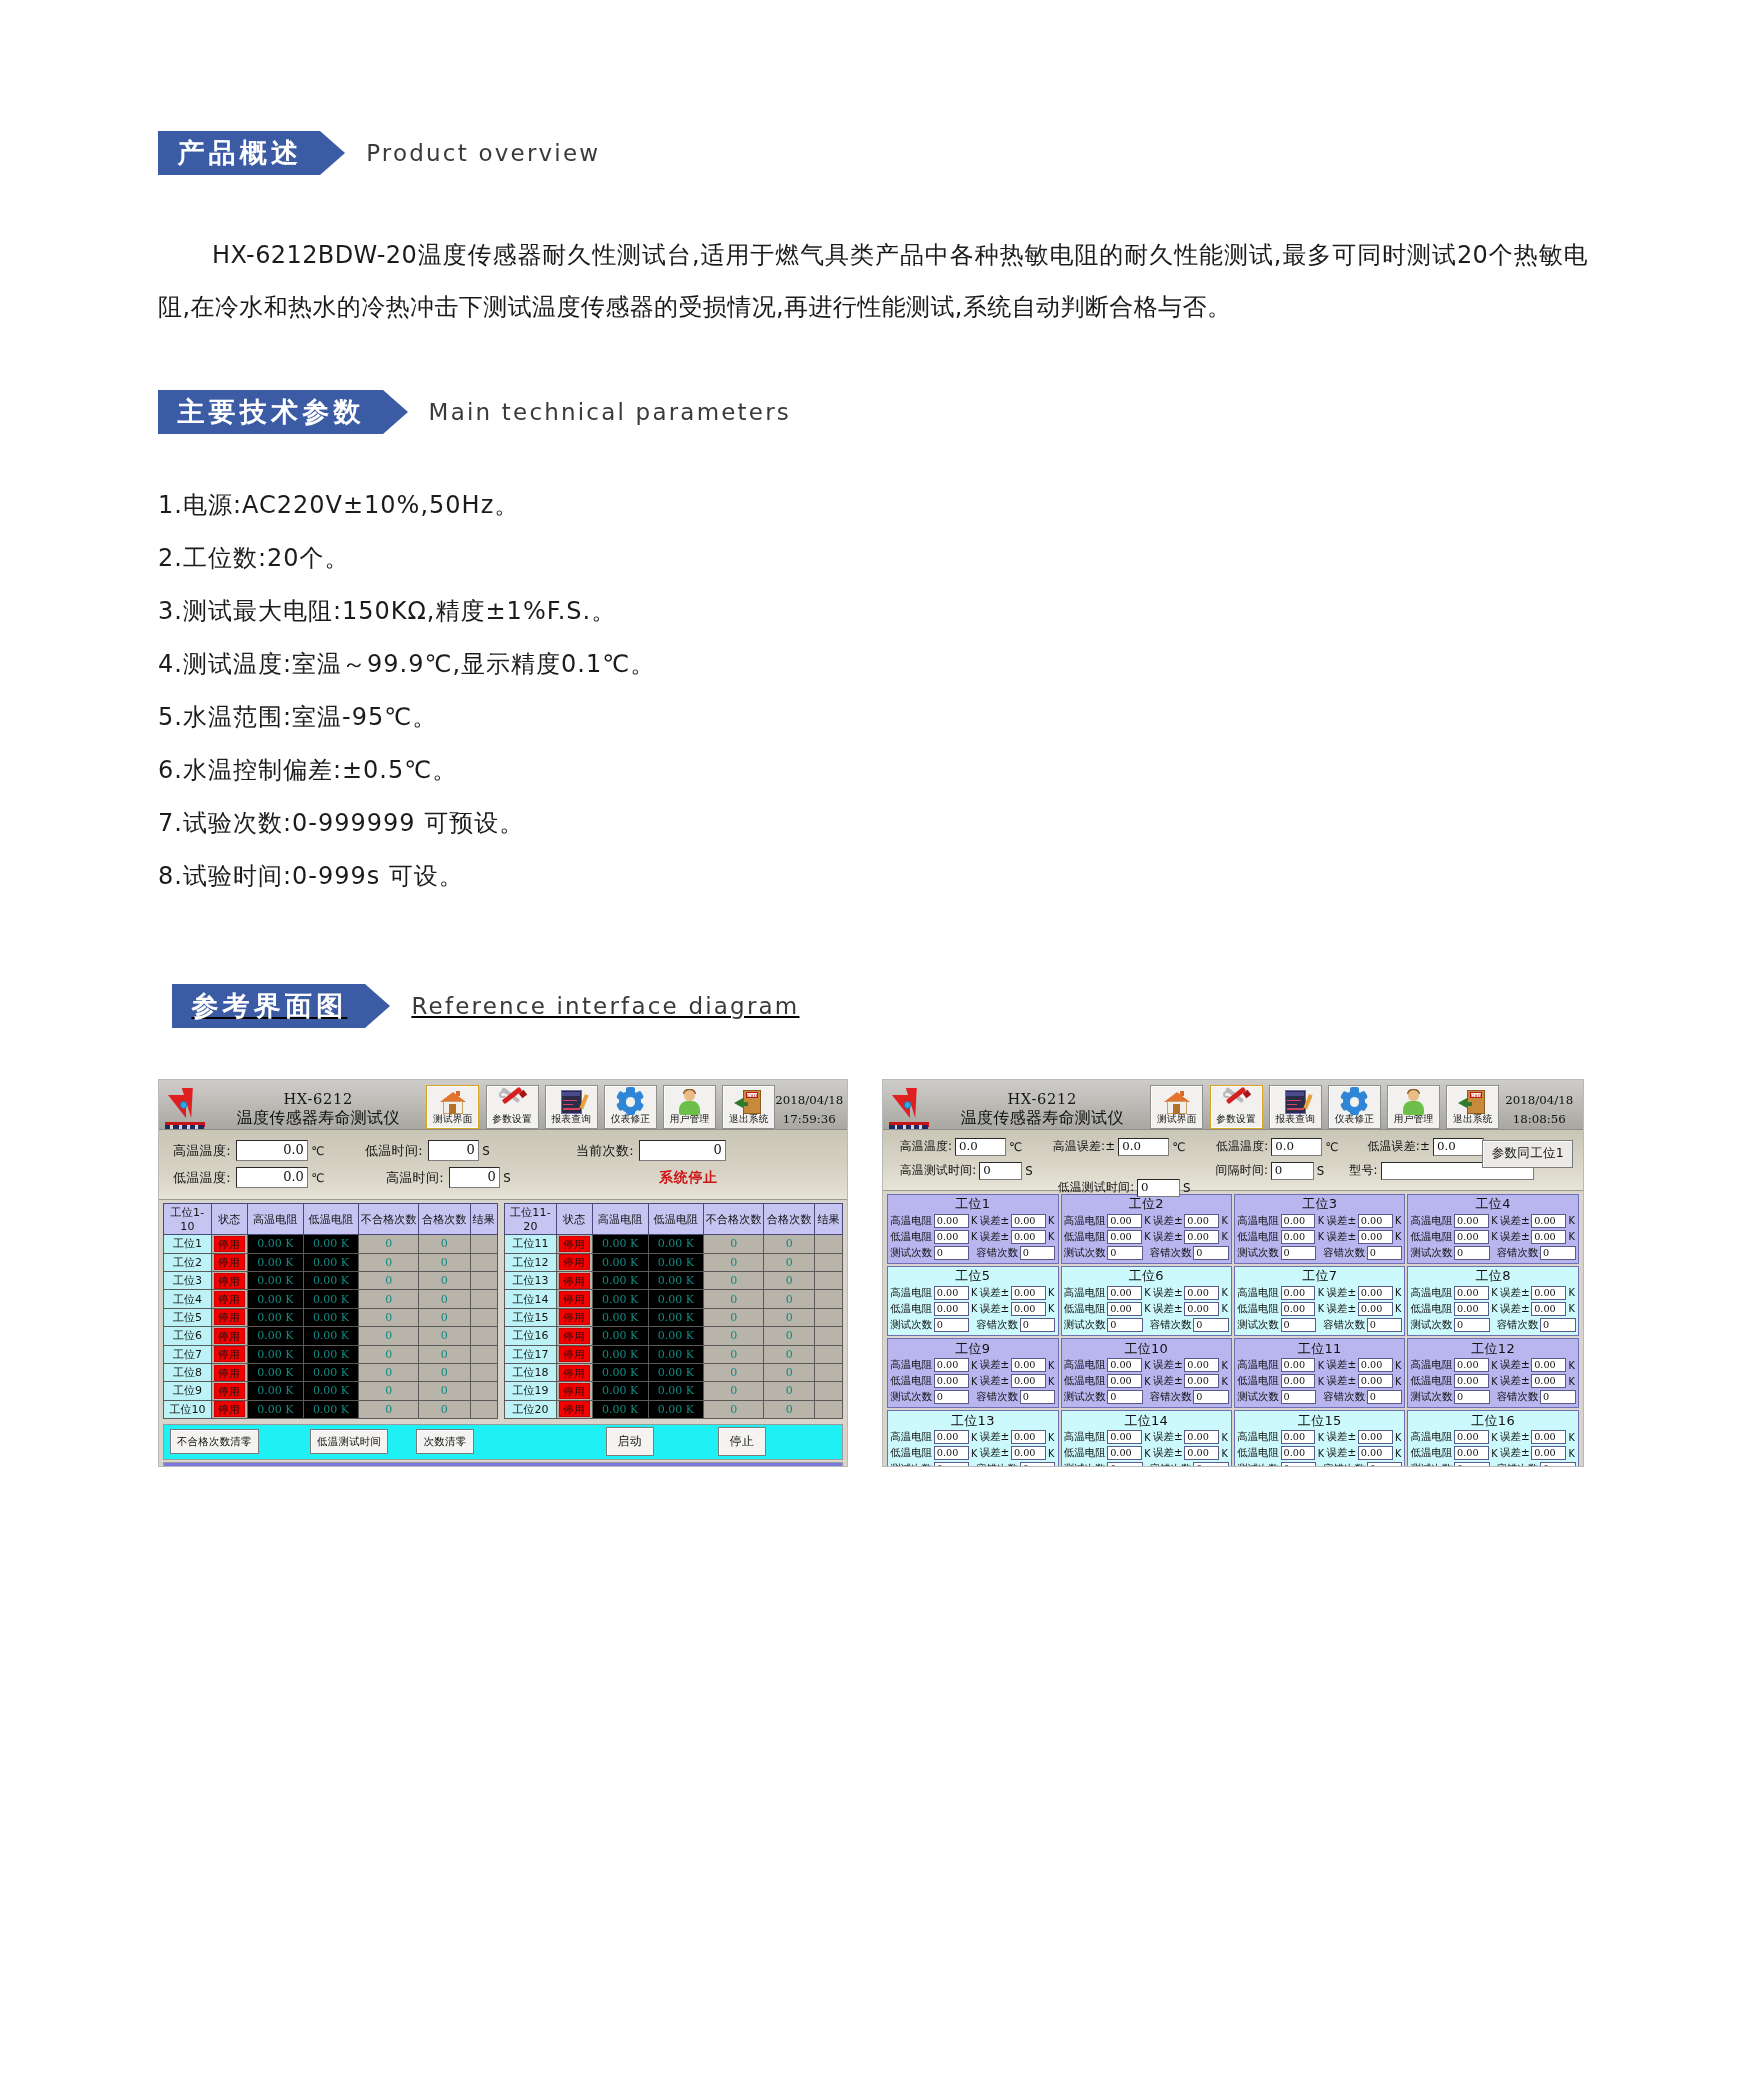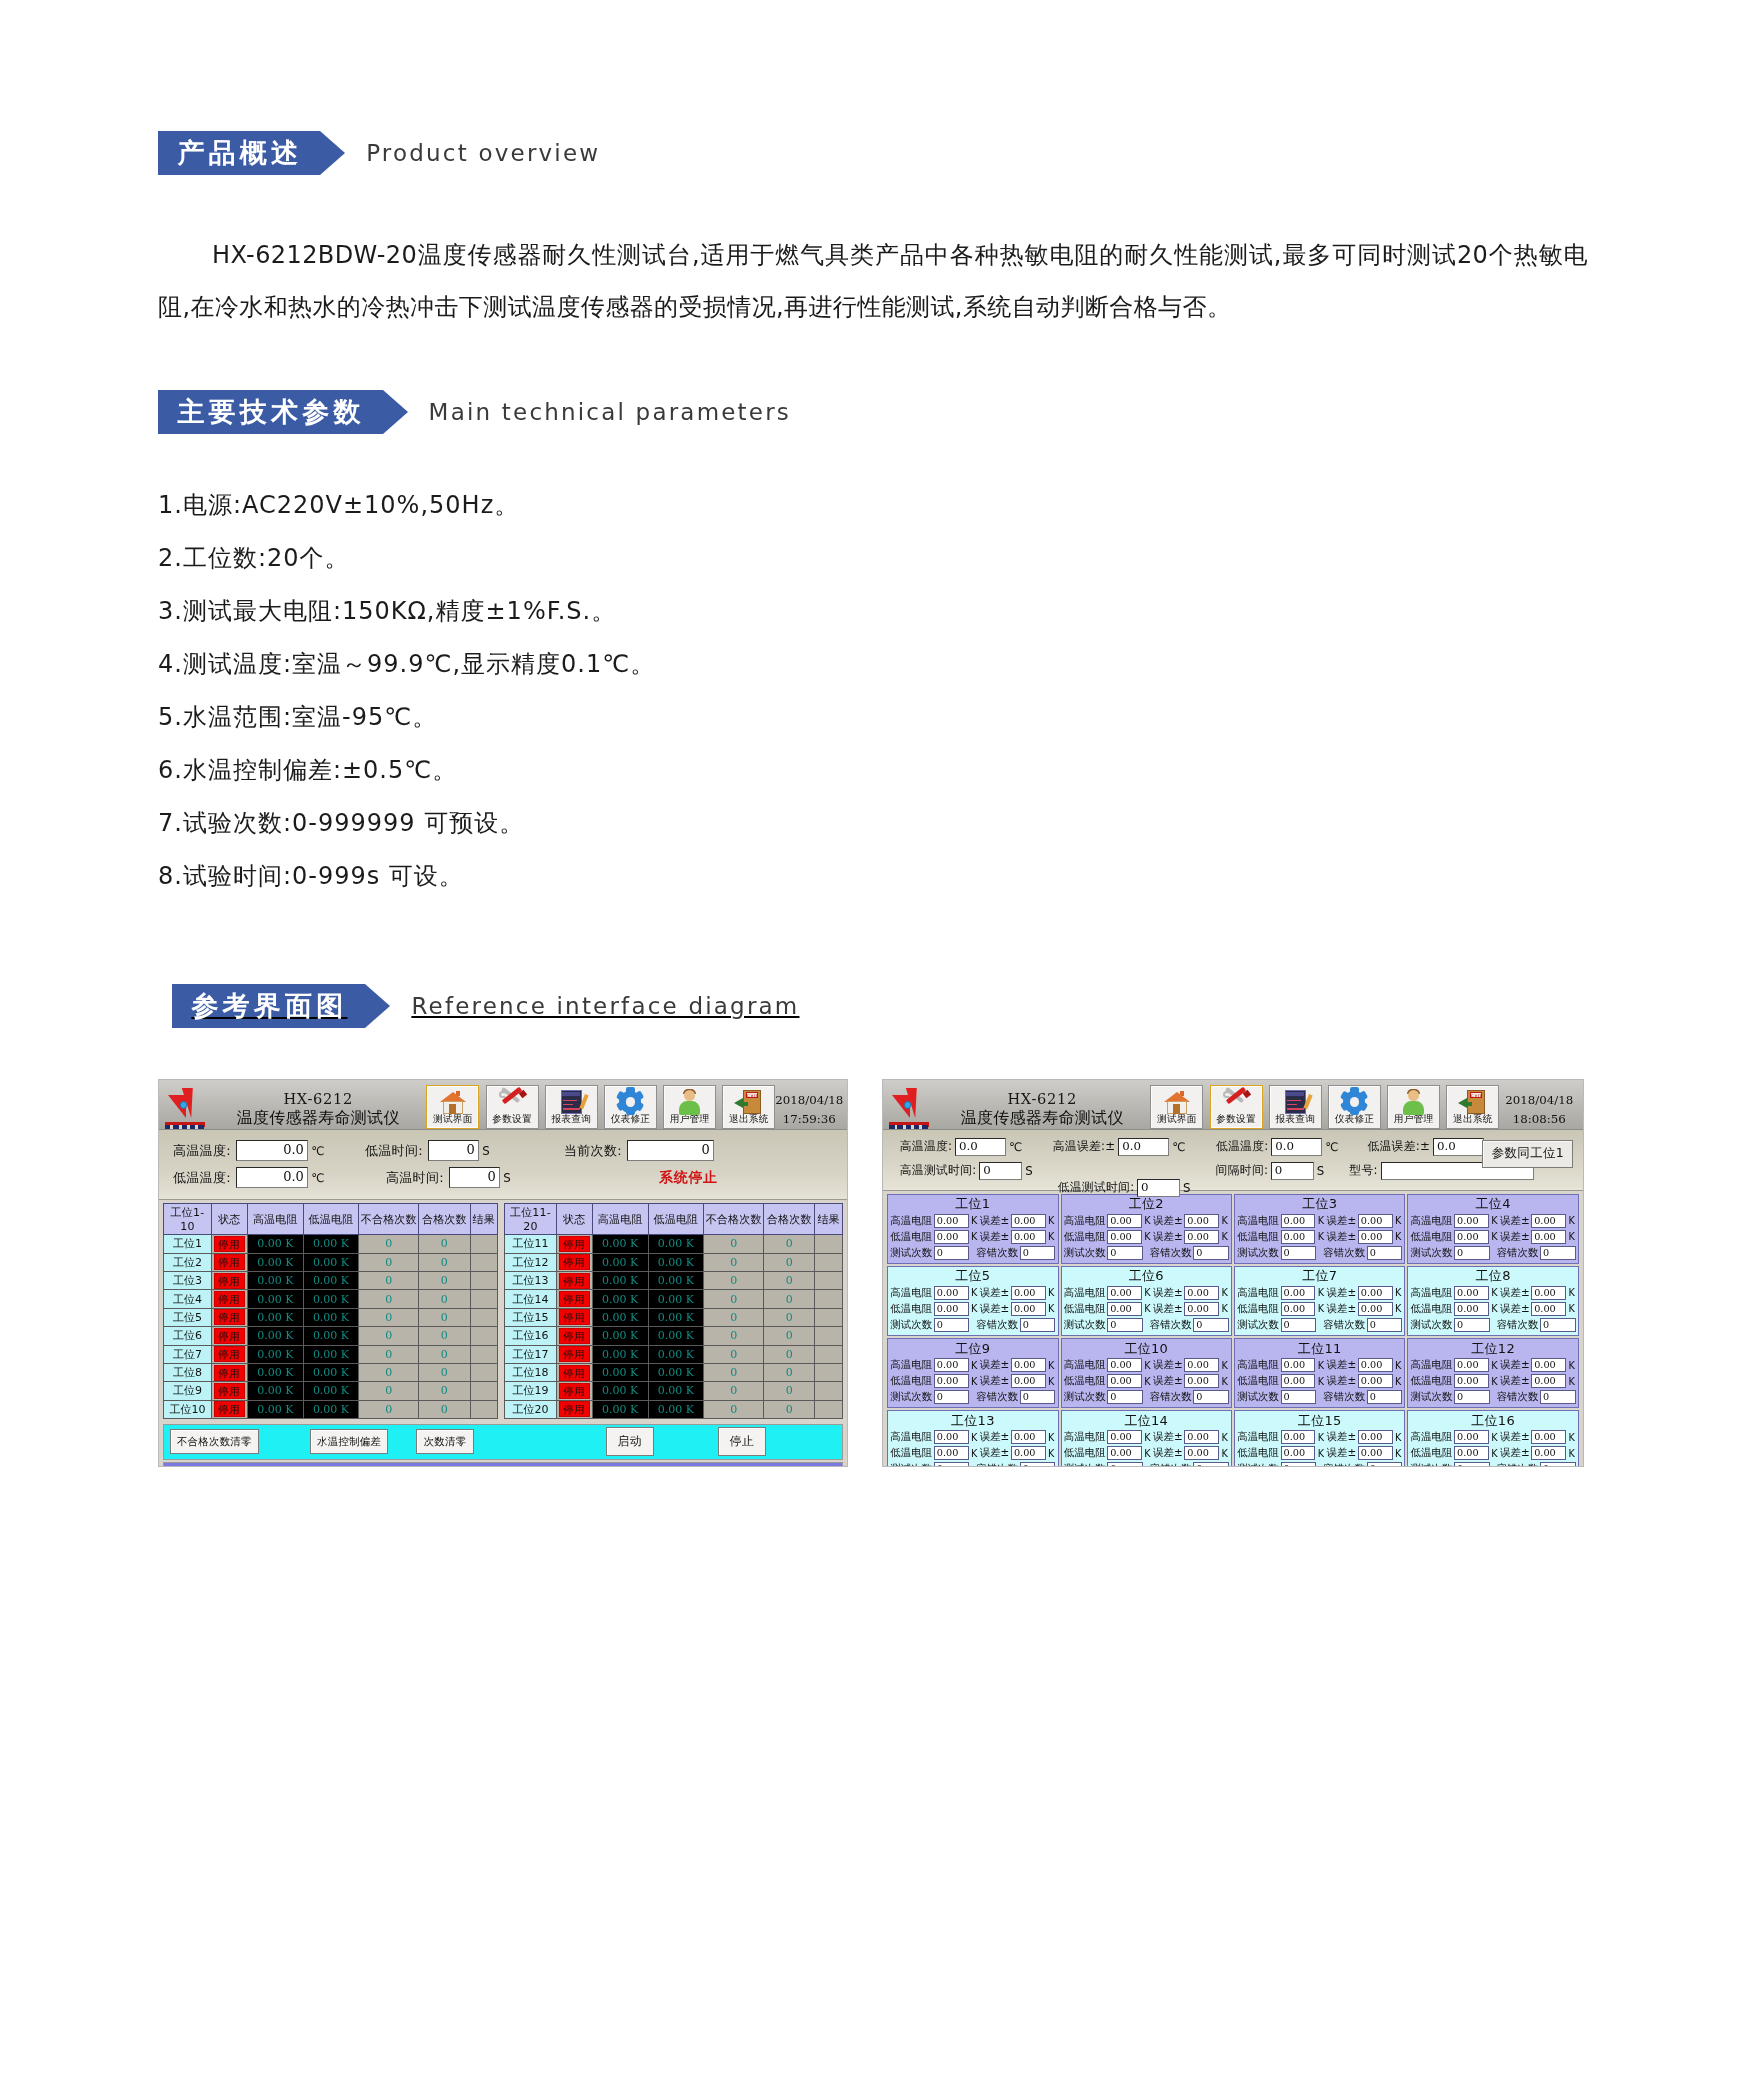--- a/index.html
+++ b/index.html
@@ -319,21 +319,21 @@
         <div class="pcell" style="margin-left:14px;width:173px;">
           <span class="plab">高温温度:</span>
           <span class="pin" style="margin-left:5.5px;width:72px;">0.0</span>
           <span class="punit">℃</span>
         </div>
         <div class="pcell" style="margin-left:19px;width:173px;">
           <span class="plab">低温时间:</span>
           <span class="pin" style="margin-left:5.5px;width:51px;">0</span>
           <span class="punit">S</span>
         </div>
-        <div class="pcell" style="margin-left:26px;">
+        <div class="pcell" style="margin-left:38px;">
           <span class="plab">当前次数:</span>
           <span class="pin" style="margin-left:5.5px;width:87px;">0</span>
         </div>
       </div>
       <div class="prow">
         <div class="pcell" style="margin-left:14px;width:173px;">
           <span class="plab">低温温度:</span>
           <span class="pin" style="margin-left:5.5px;width:72px;">0.0</span>
           <span class="punit">℃</span>
         </div>
@@ -614,21 +614,21 @@
               <td class="snum">0</td>
               <td class="snum">0</td>
               <td class="blank"></td>
             </tr>
           </tbody>
       </table>
     </div>
 
     <div class="brow1" id="L_actions">
         <div class="hbtn" style="margin-left: 0px;">不合格次数清零</div>
-        <div class="hbtn" style="margin-left: 51px;">水温控制偏差</div>
+        <div class="hbtn" style="margin-left: 51px;">低温测试时间</div>
         <div class="hbtn" style="margin-left: 28px;">次数清零</div>
         <div class="hbtn lg" style="margin-left: 132px;">启动</div>
         <div class="hbtn lg" style="margin-left: 64px;">停止</div>
       </div>
     <div class="brow2">
       <span class="manual">手动</span>
       <span id="L_manual" style="display:flex;gap:11px;align-items:center;">
           <div class="hbtn lg">前移</div>
           <div class="hbtn lg">后移</div>
           <div class="hbtn lg sel">下降</div>

